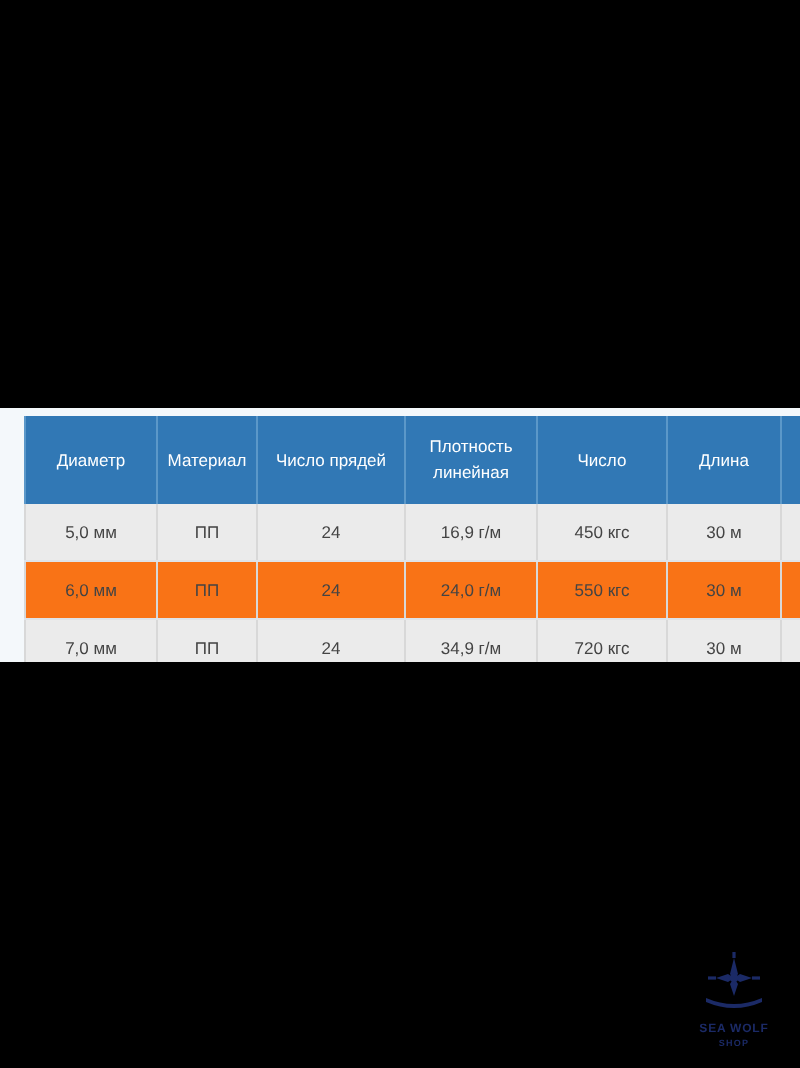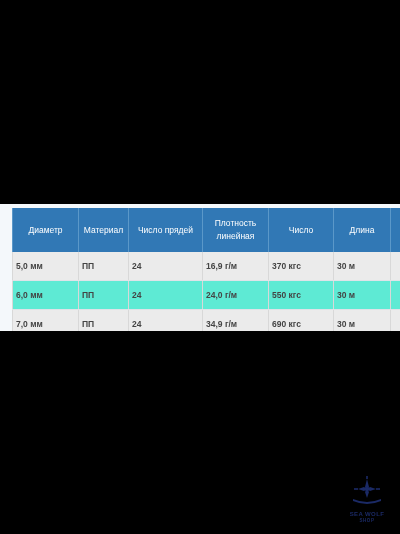--- a/index.html
+++ b/index.html
@@ -61,31 +61,31 @@
     vertical-align: middle;
     height: 40px;
     padding: 2px 3px;
     border-right: 1px solid #5b98c9;
     border-left: 1px solid #5b98c9;
   }
 
   table.spec td {
     font-size: 8.5px;
     color: #444444;
+    text-align: center;
     vertical-align: middle;
     height: 24px;
     padding: 2px 3px;
     border-right: 1px solid #d8d8d8;
     border-left: 1px solid #d8d8d8;
     border-bottom: 1px solid #dfe3e8;
-    font-weight: bold;
   }
 
   table.spec tbody tr.odd  td { background: #ebebeb; }
-  table.spec tbody tr.even td { background: #5eead4; }
+  table.spec tbody tr.even td { background: #f97316; }
 
   .c0 { width: 66px; }
   .c1 { width: 50px; }
   .c2 { width: 74px; }
   .c3 { width: 66px; }
   .c4 { width: 65px; }
   .c5 { width: 57px; }
   .c6 { width: 66px; }
 
   .hdr-two-line { display: block; }
@@ -160,39 +160,39 @@
             <span class="hdr-two-line"></span>
           </th>
         </tr>
       </thead>
       <tbody>
         <tr class="odd">
           <td>5,0 мм</td>
           <td>ПП</td>
           <td>24</td>
           <td>16,9 г/м</td>
-          <td>370 кгс</td>
+          <td>450 кгс</td>
           <td>30 м</td>
           <td></td>
         </tr>
         <tr class="even">
           <td>6,0 мм</td>
           <td>ПП</td>
           <td>24</td>
           <td>24,0 г/м</td>
           <td>550 кгс</td>
           <td>30 м</td>
           <td></td>
         </tr>
         <tr class="odd">
           <td>7,0 мм</td>
           <td>ПП</td>
           <td>24</td>
           <td>34,9 г/м</td>
-          <td>690 кгс</td>
+          <td>720 кгс</td>
           <td>30 м</td>
           <td></td>
         </tr>
 
       </tbody>
     </table>
   </div>
 </div>
 
 <div class="letterbox letterbox-top"></div>

